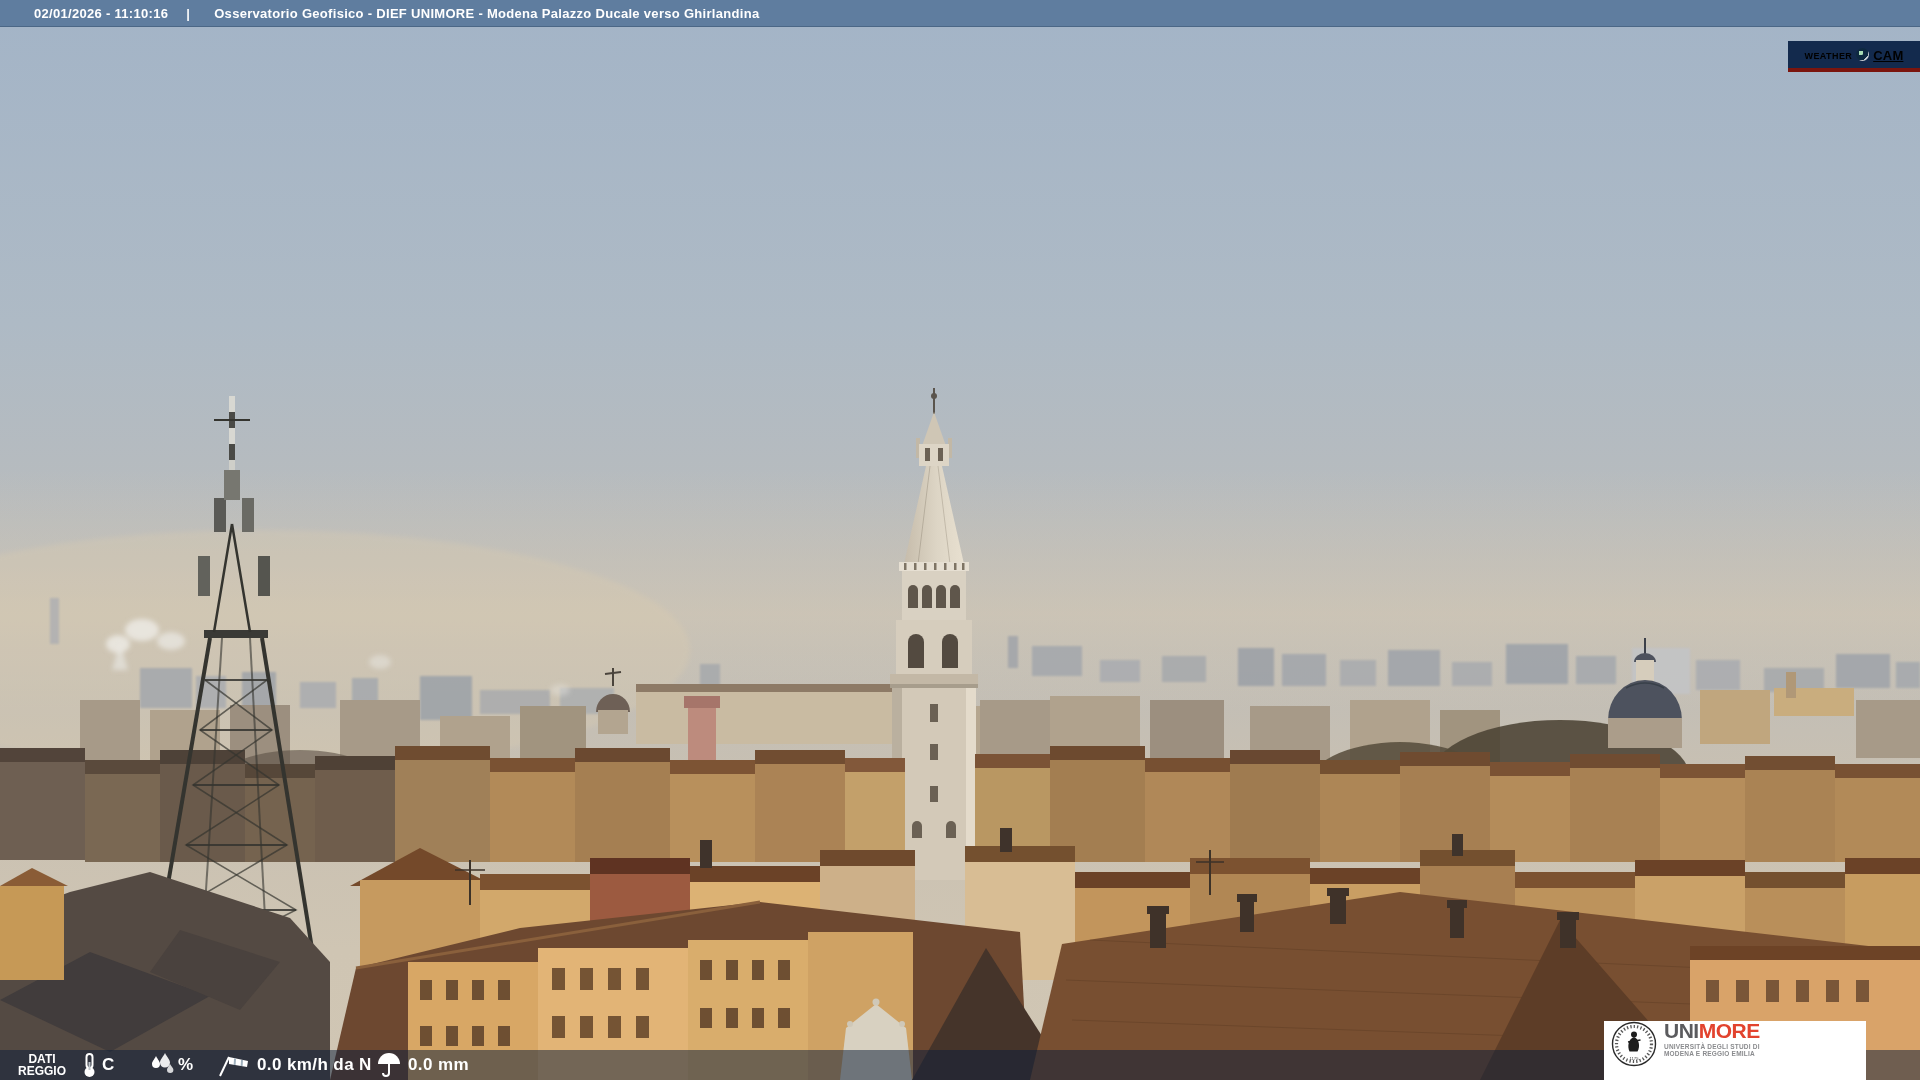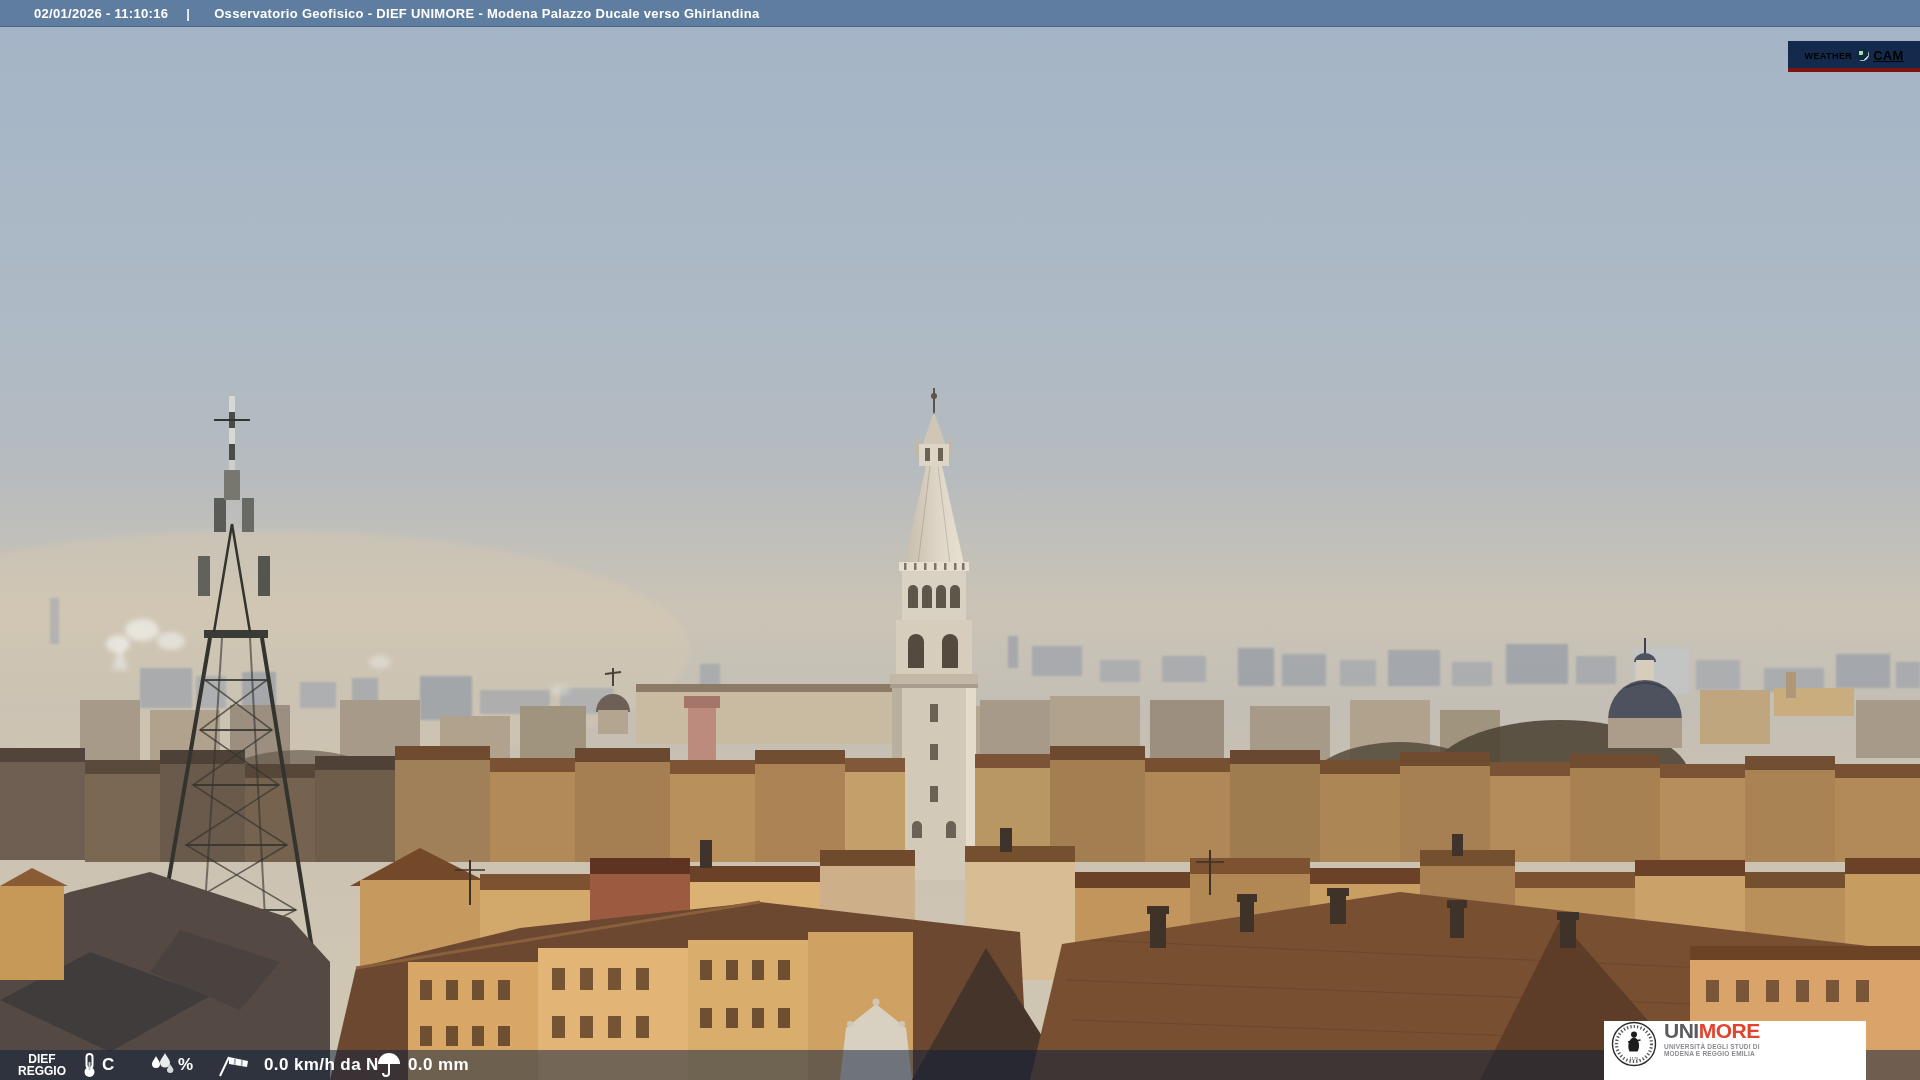--- a/index.html
+++ b/index.html
@@ -413,21 +413,21 @@
     <span class="title">Osservatorio Geofisico - DIEF UNIMORE - Modena Palazzo Ducale verso Ghirlandina</span>
   </header>
   <div class="wcam">
     <span class="w">Weather</span>
     <span class="lens"></span>
     <span class="c">Cam</span>
   </div>
 
   <footer class="meteobar">
     <div class="itm datilbl">
-      <span>DIEF</span>
+      <span>DATI</span>
       <span>REGGIO</span>
     </div>
 
     <div class="itm micon" style="left:78px">
       <svg width="22" height="26" viewBox="0 0 22 26">
         <rect x="8.5" y="2" width="6" height="14" rx="3" fill="none" stroke="#fff" stroke-width="2"></rect>
         <circle cx="11.5" cy="20" r="5" fill="#fff"></circle>
         <line x1="11.5" y1="10" x2="11.5" y2="18" stroke="#bfc6cc" stroke-width="2"></line>
       </svg>
     </div>
@@ -443,21 +443,21 @@
     <div class="itm mval" style="left:178px">%</div>
 
     <div class="itm micon" style="left:216px">
       <svg width="34" height="26" viewBox="0 0 34 26">
         <line x1="4" y1="24" x2="13" y2="5" stroke="#fff" stroke-width="2"></line>
         <polygon points="13,5 32,9 31,15 13,12" fill="#fff"></polygon>
         <line x1="19" y1="6.6" x2="18.6" y2="13" stroke="#9fb0bd" stroke-width="2"></line>
         <line x1="26" y1="8" x2="25.6" y2="14" stroke="#9fb0bd" stroke-width="2"></line>
       </svg>
     </div>
-    <div class="itm mval" style="left:264px">0.0 km/h da N</div>
+    <div class="itm mval" style="left:257px">0.0 km/h da N</div>
 
     <div class="itm micon" style="left:376px">
       <svg width="26" height="26" viewBox="0 0 26 26">
         <path d="M2 12 A11 11 0 0 1 24 12 Z" fill="#fff"></path>
         <path d="M13 12 v9 a3 3 0 0 1 -6 0" fill="none" stroke="#fff" stroke-width="2"></path>
       </svg>
     </div>
     <div class="itm mval" style="left:408px">0.0 mm</div>
   </footer>
 

